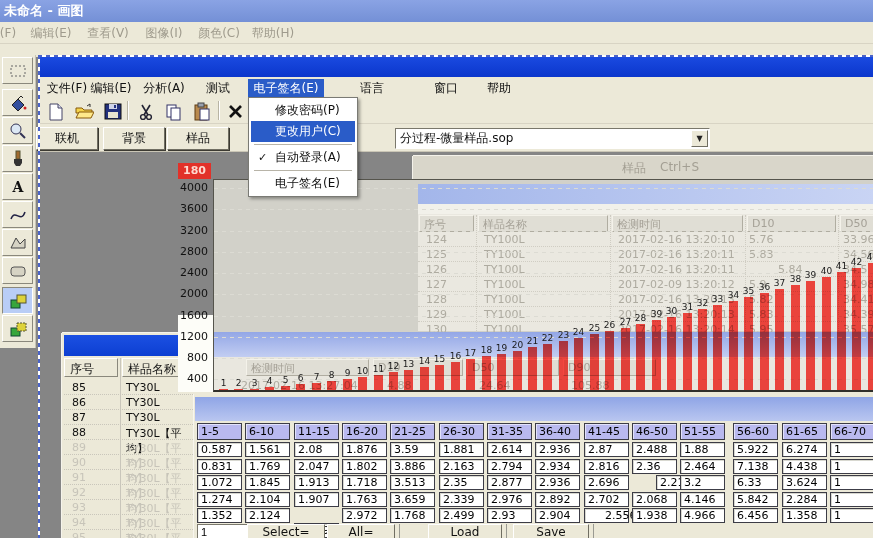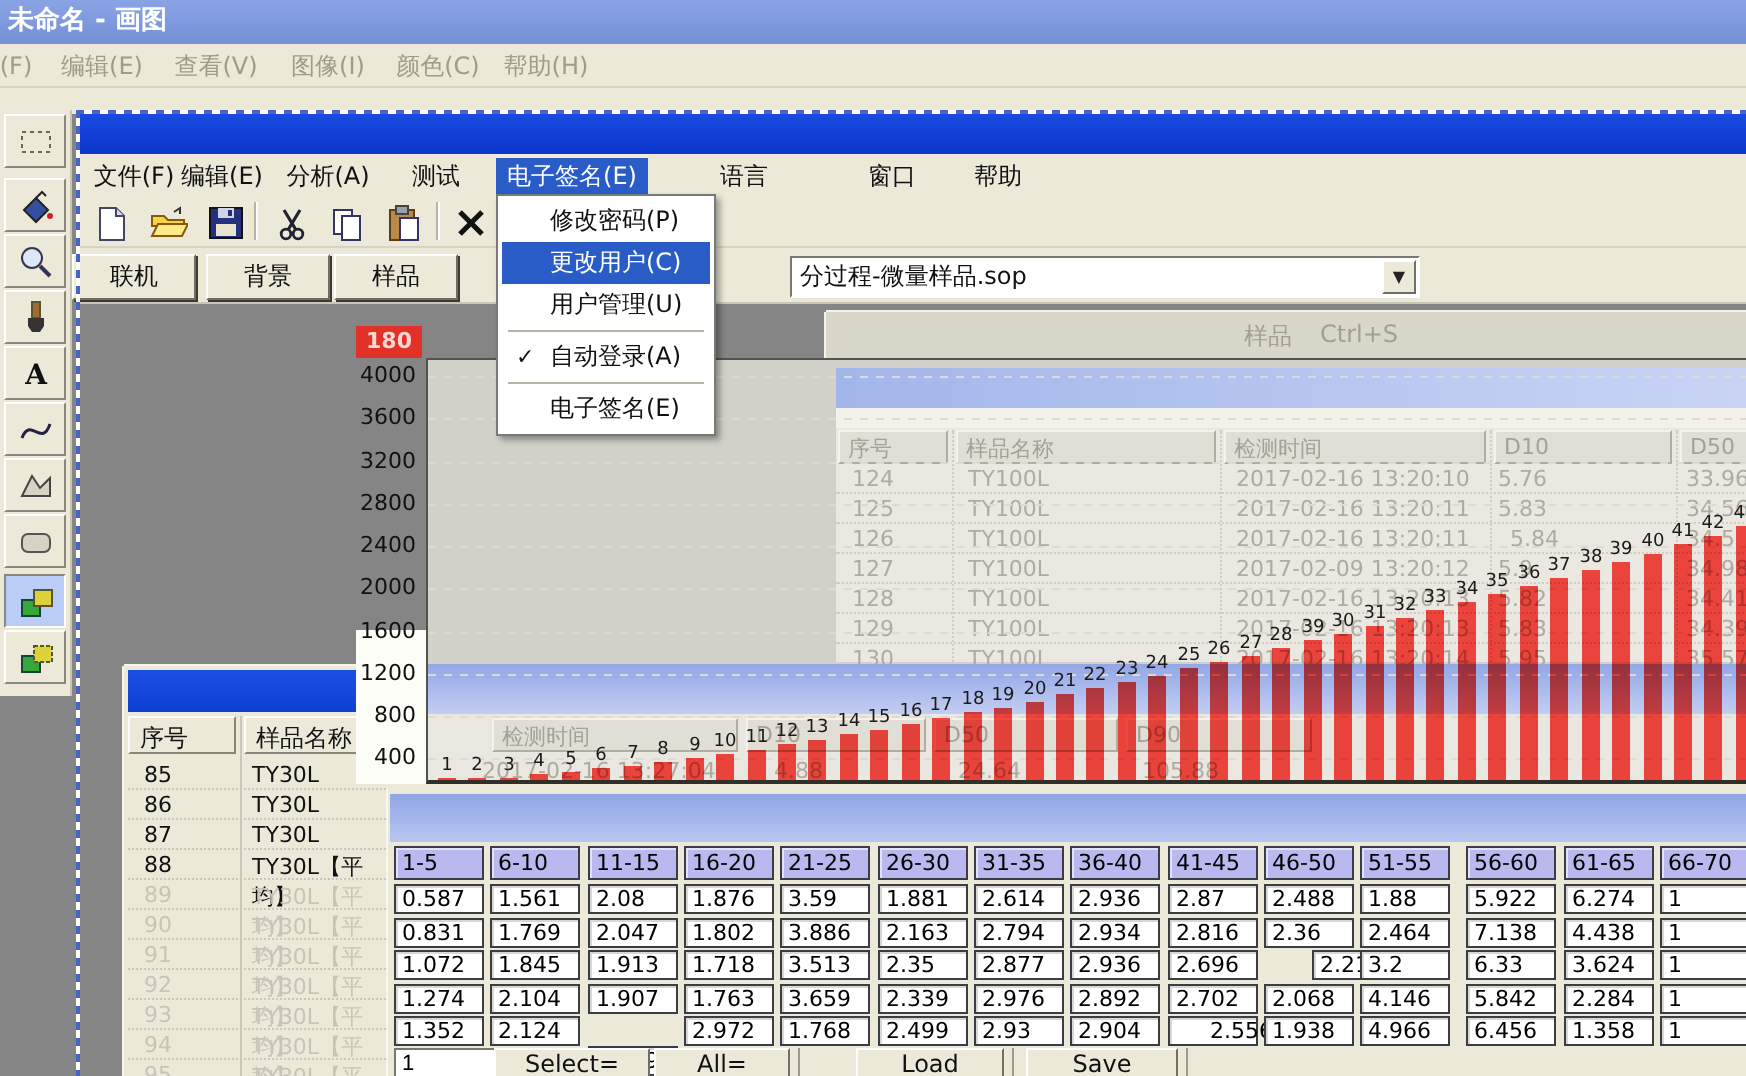--- a/index.html
+++ b/index.html
@@ -437,21 +437,21 @@
         <div class="g-rowsep" style="left: 204px; top: 66px; width: 456px;"></div>
         <div class="g-row" style="left: 212px; top: 68px;">125</div>
         <div class="g-row" style="left: 270px; top: 68px;">TY100L</div>
         <div class="g-row" style="left: 404px; top: 68px;">2017-02-16 13:20:11</div>
         <div class="g-row" style="left: 535px; top: 68px;">5.83</div>
         <div class="g-row" style="left: 629px; top: 68px;">34.56</div>
         <div class="g-rowsep" style="left: 204px; top: 81px; width: 456px;"></div>
         <div class="g-row" style="left: 212px; top: 83px;">126</div>
         <div class="g-row" style="left: 270px; top: 83px;">TY100L</div>
         <div class="g-row" style="left: 404px; top: 83px;">2017-02-16 13:20:11</div>
-        <div class="g-row" style="left: 541px; top: 83px;">5.84</div>
+        <div class="g-row" style="left: 564px; top: 83px;">5.84</div>
         <div class="g-row" style="left: 629px; top: 83px;">34.5</div>
         <div class="g-rowsep" style="left: 204px; top: 96px; width: 456px;"></div>
         <div class="g-row" style="left: 212px; top: 98px;">127</div>
         <div class="g-row" style="left: 270px; top: 98px;">TY100L</div>
         <div class="g-row" style="left: 404px; top: 98px;">2017-02-09 13:20:12</div>
         <div class="g-row" style="left: 535px; top: 98px;">5.9</div>
         <div class="g-row" style="left: 629px; top: 98px;">34.98</div>
         <div class="g-rowsep" style="left: 204px; top: 111px; width: 456px;"></div>
         <div class="g-row" style="left: 212px; top: 113px;">128</div>
         <div class="g-row" style="left: 270px; top: 113px;">TY100L</div>
@@ -585,19 +585,18 @@
         <div class="bar-label" style="left: 650px; top: 72px;">43</div>
       </div>
   </div>
 
   <div class="abs marq-h"></div>
   <div class="abs marq-v"></div>
 
   <div class="abs dropdown" id="dropdown">
       <div class="dd-item">修改密码(P)</div>
       <div class="dd-item hl">更改用户(C)</div>
-      <div class="dd-item">用户管理(U)</div>
       <div class="dd-sep"></div>
       <div class="dd-item">自动登录(A)<div class="dd-check">✓</div></div>
       <div class="dd-sep"></div>
       <div class="dd-item">电子签名(E)</div>
     </div>
 </div>
 
 </body></html>

